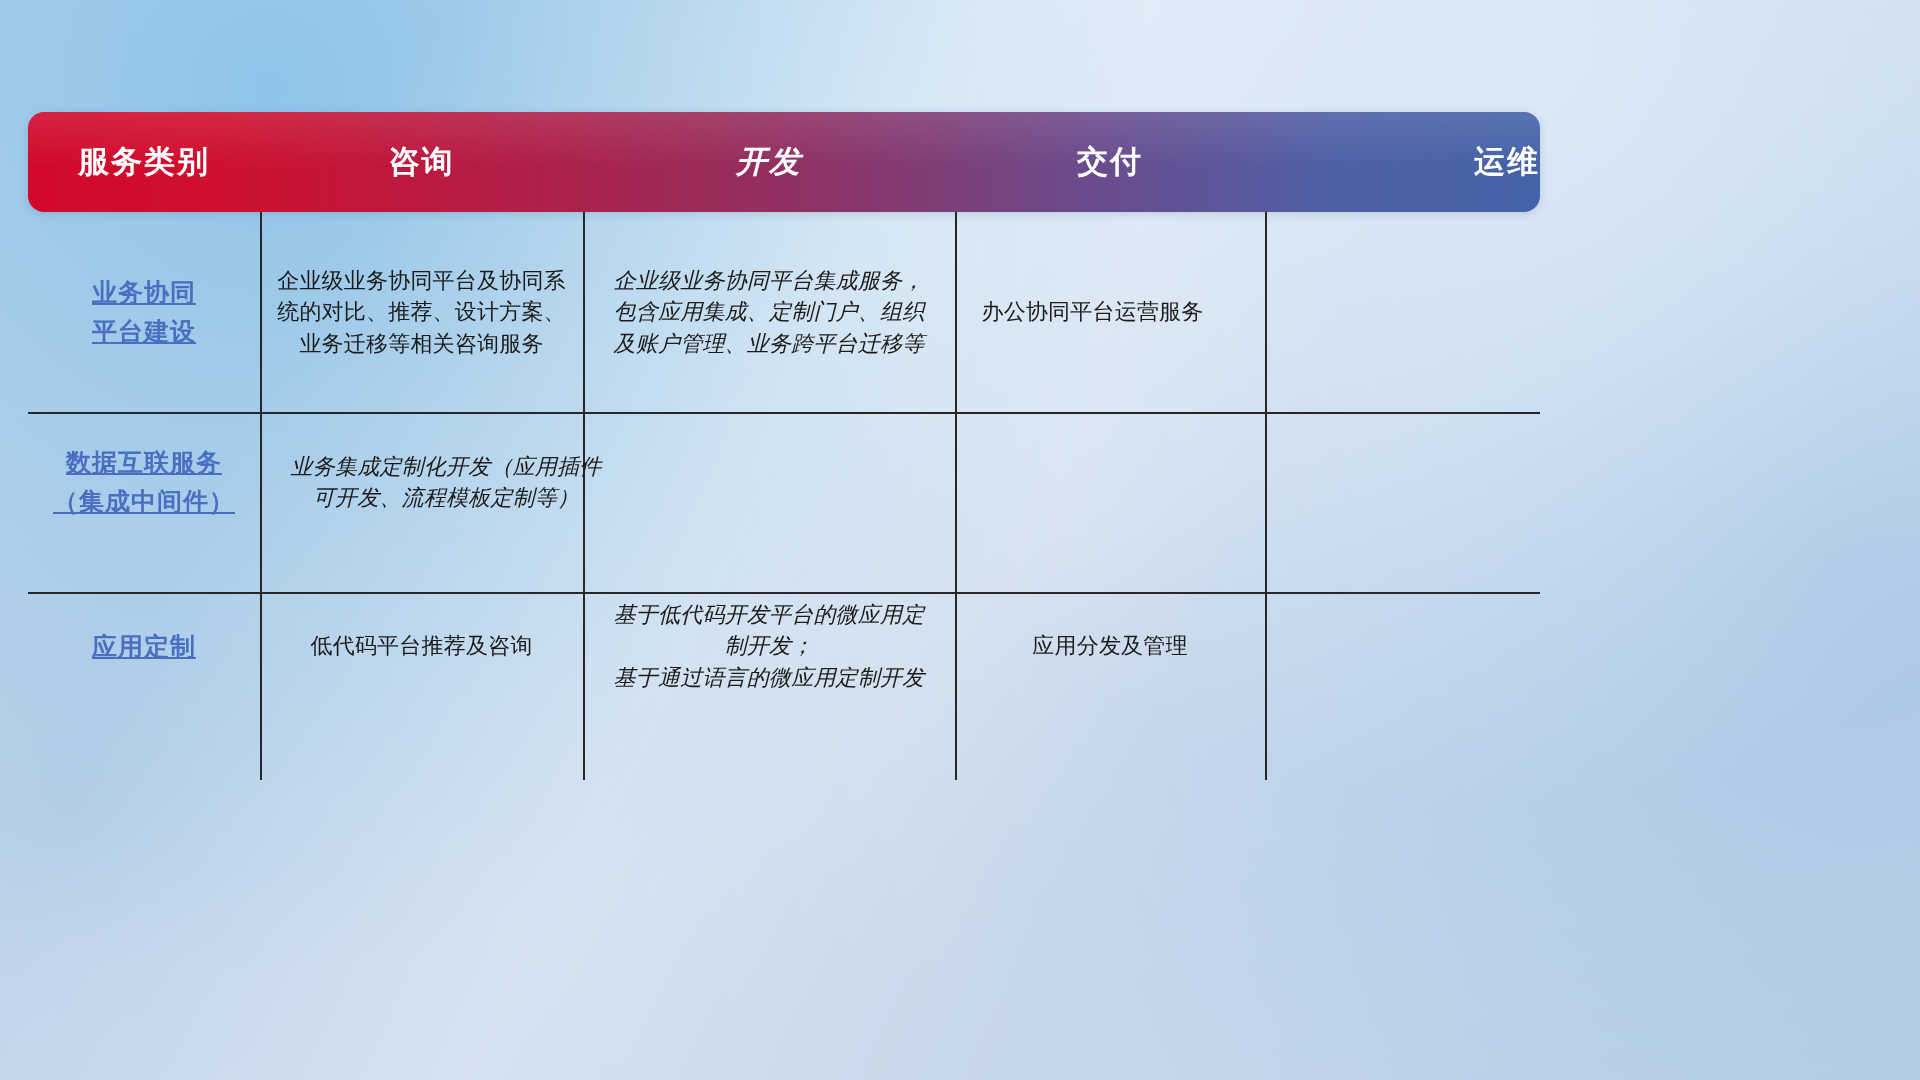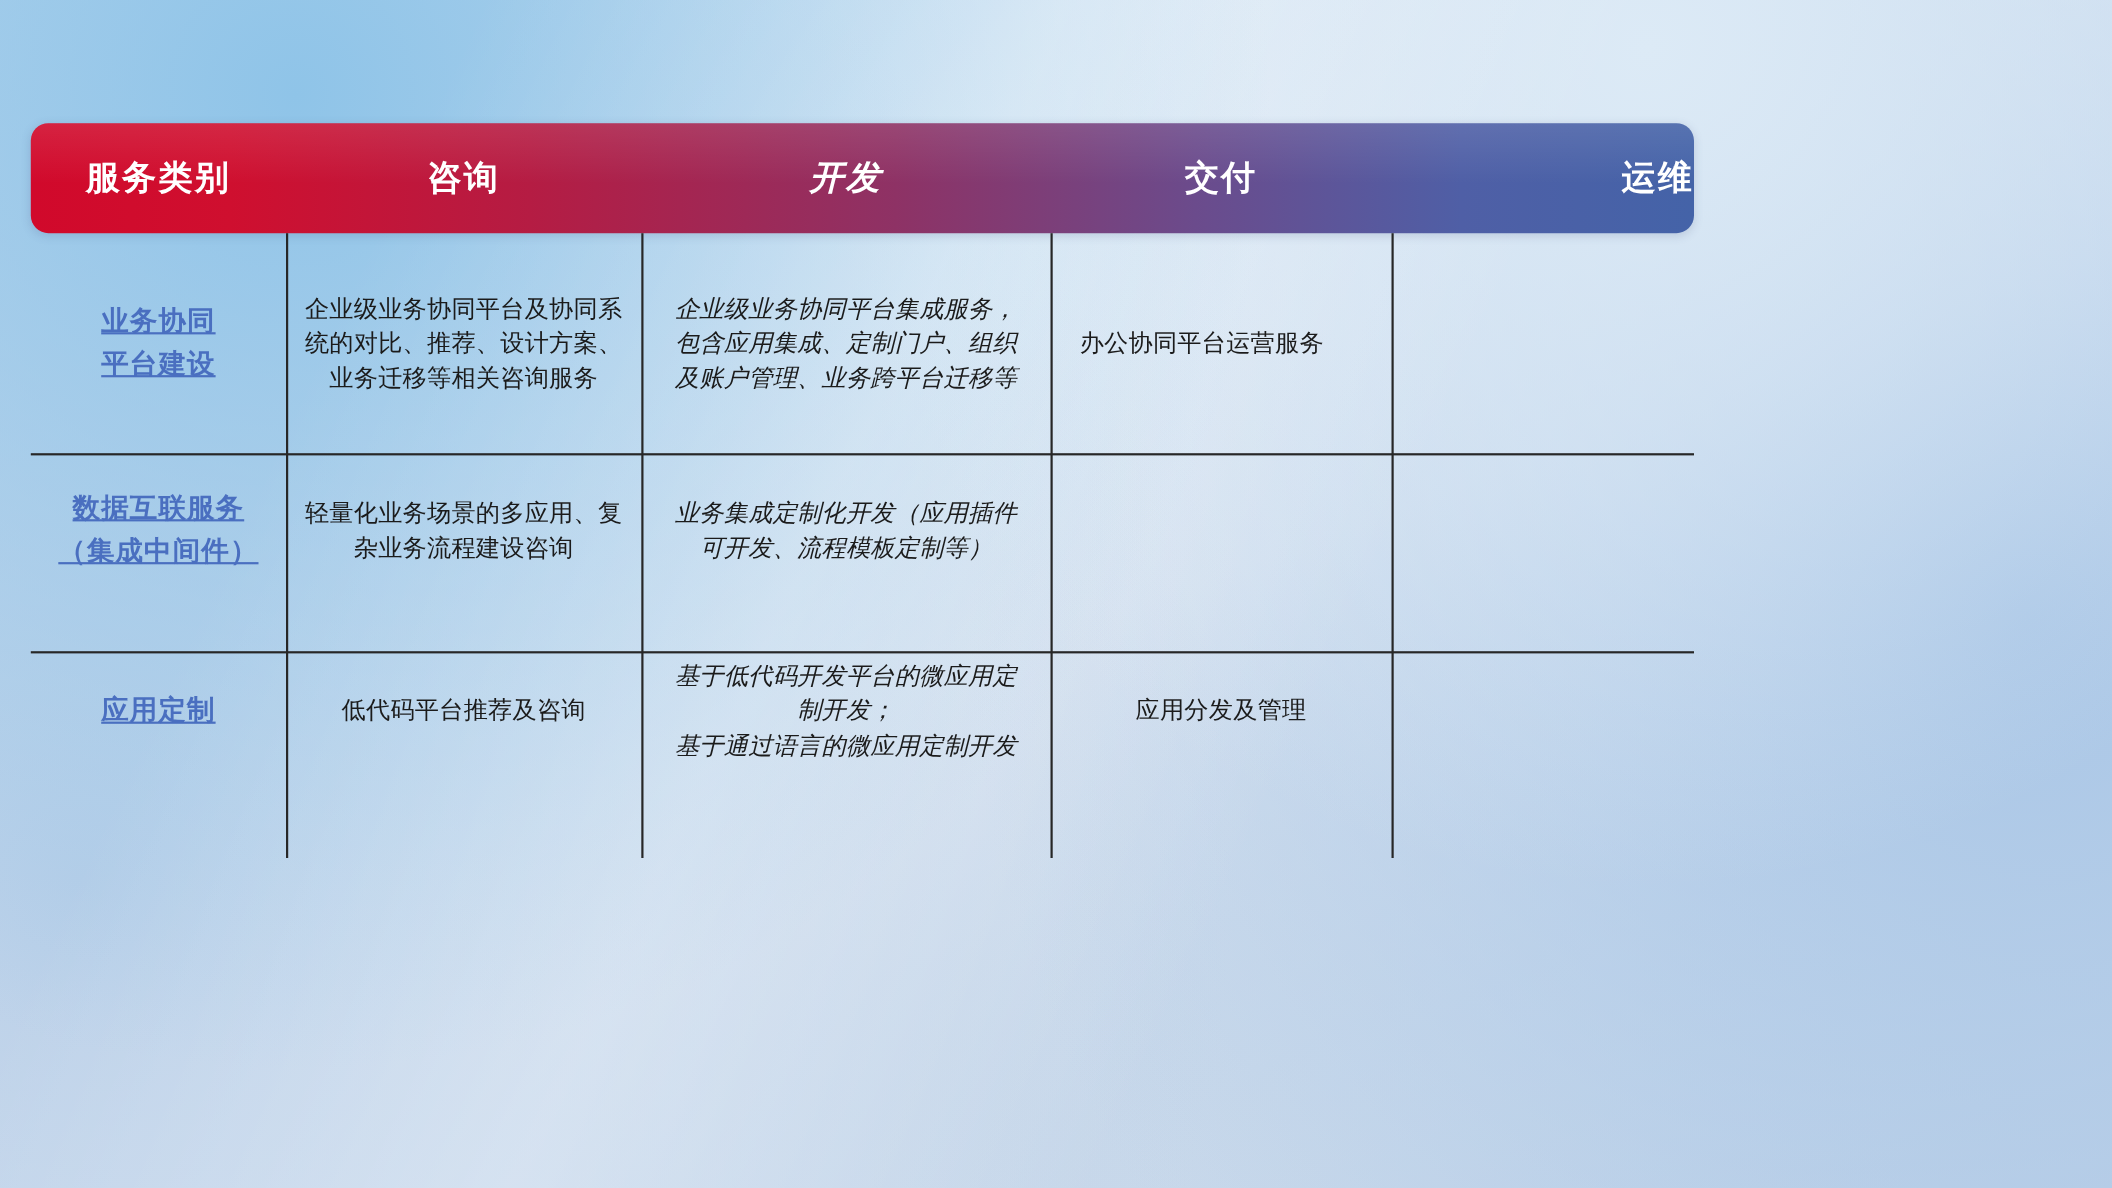--- a/index.html
+++ b/index.html
@@ -199,24 +199,20 @@
       <div class="bcell c4">
         <span class="txt">办公协同平台运营服务</span>
       </div>
     </div>
 
     <div class="brow r2">
       <div class="bcell cat c0">
         <span class="txt">数据互联服务
 （集成中间件）</span>
       </div>
-      <div class="bcell c1">
-        <span class="txt">轻量化业务场景的多应用、复
-杂业务流程建设咨询</span>
-      </div>
       <div class="bcell c2">
         <span class="txt">业务集成定制化开发（应用插件
 可开发、流程模板定制等）</span>
       </div>
       <div class="bcell c3">
         <span class="txt"></span>
       </div>
       <div class="bcell c4">
         <span class="txt"></span>
       </div>

